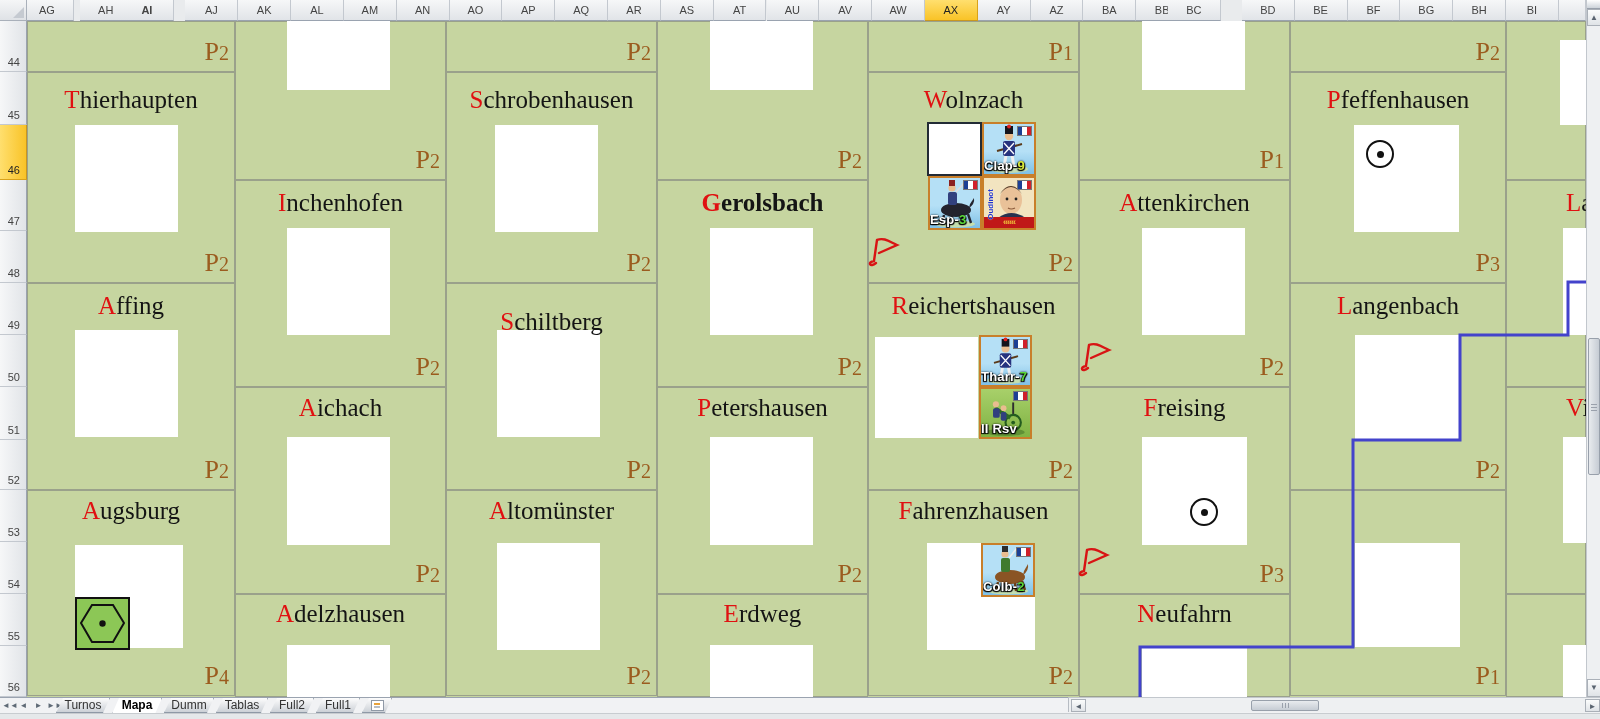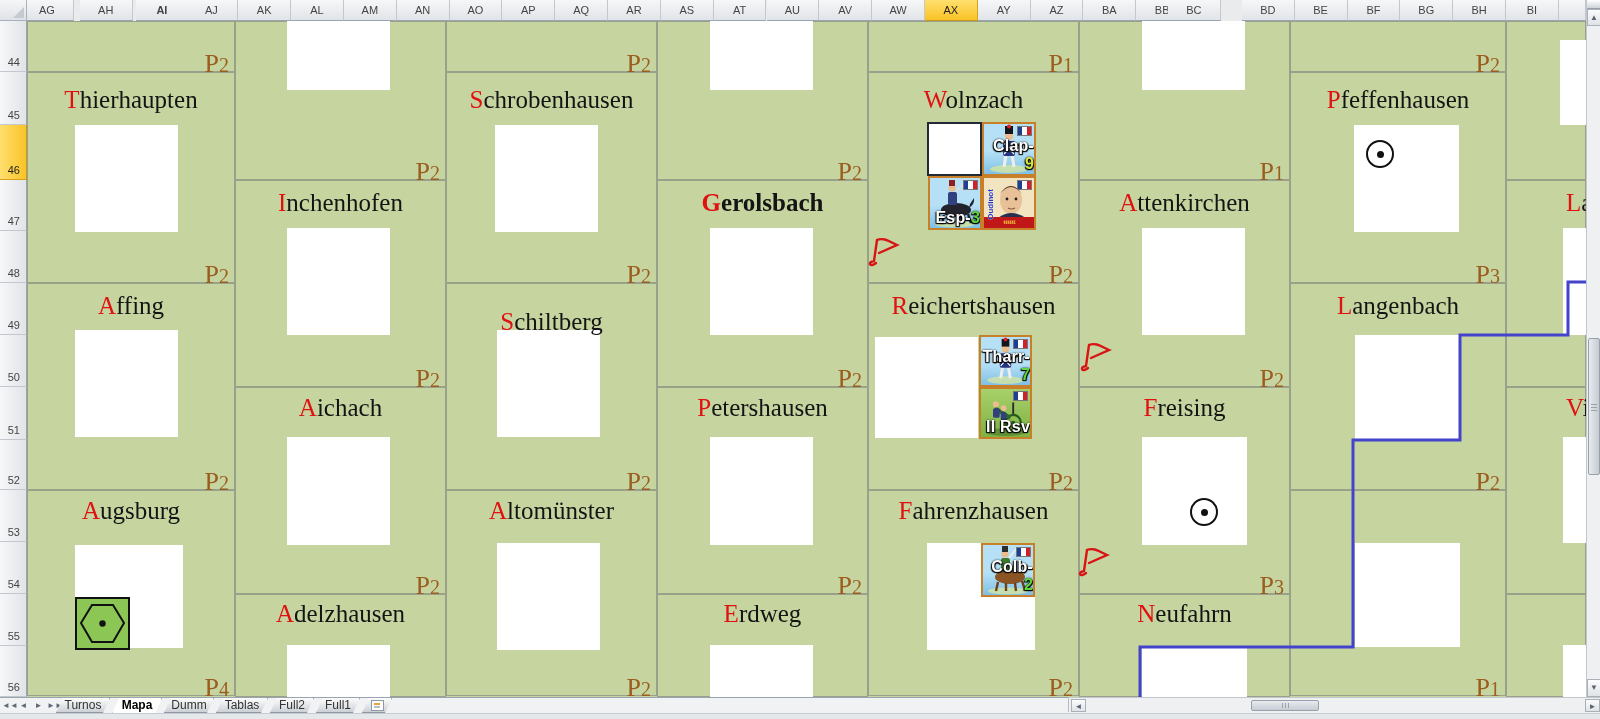--- a/index.html
+++ b/index.html
@@ -27,40 +27,40 @@
 
   
   #map { position:absolute; left:0; top:0; width:1586px; height:697px; z-index:1; }
   #map-bg { position:absolute; left:27px; top:21px; width:1559px; height:676px; background:#c6d5a0; }
   .region { position:absolute; border:1px solid #9aa18b; }
   .town-name { position:absolute; font-family:"Liberation Serif", serif; font-size:25px;
                color:#141414; white-space:nowrap; transform:translateX(-50%); z-index:12; }
   .town-name.cut { transform:none; }
   .town-name .ini { color:#e01111; }
   .p-label { position:absolute; font-family:"Liberation Serif", serif; color:#9b5c1f;
-             font-size:26px; line-height:26px; z-index:12; white-space:nowrap;margin-top:12px; }
+             font-size:26px; line-height:26px; z-index:12; white-space:nowrap; }
   .p-label .dig { font-size:20px; }
   .wbox { position:absolute; background:#fff; z-index:4; }
   .sel-cell { position:absolute; background:#fff; border:2px solid #222b35; z-index:16; }
 
   .circle-marker { position:absolute; border:2.5px solid #111; border-radius:50%; z-index:14; }
   .circle-marker i { position:absolute; left:50%; top:50%; width:7px; height:7px; margin:-3.5px;
                      background:#111; border-radius:50%; }
   .hex-marker { position:absolute; background:#8cc756; border:2px solid #111; z-index:14; }
   .flag { position:absolute; width:36px; height:36px; z-index:14; }
 
   
   .counter { position:absolute; border:2px solid #c87f2a; z-index:15; overflow:hidden; }
   .counter.bgblue  { background:linear-gradient(#b5e0f6 55%,#7fc0e6); }
   .counter.bggreen { background:linear-gradient(#a8d06a,#7fb243); }
   .counter.bgcream { background:#f2e4c0; }
   .counter svg.art { position:absolute; left:0; top:0; width:100%; height:100%; }
   .cflag { position:absolute; right:2px; top:2px; width:15px; height:10px; border:1px solid #777;
            background:linear-gradient(90deg,#1c3f94 33%,#fff 33%,#fff 66%,#d0202a 66%); z-index:3; }
-  .clabel { position:absolute; left:0; right:0; bottom:1px; text-align:right; font-size:16px;
+  .clabel { position:absolute; left:0; right:0; bottom:1px; text-align:left; font-size:13px;
             font-weight:bold; color:#fff; z-index:3; letter-spacing:.2px;
             text-shadow:0 0 2px #000, 1px 1px 1px #000, -1px 1px 1px #000; }
   .clabel .num { font-weight:bold; }
   .vlabel { position:absolute; left:-14px; top:22px; font-size:8px; font-weight:bold; color:#2135cc;
             transform:rotate(-90deg); width:40px; text-align:center; z-index:3;
             text-shadow:0 0 1px #fff; }
   .redband { position:absolute; left:0; right:0; bottom:0; height:11px; background:#c01818;
              color:#f0c03a; font-size:9px; font-weight:bold; text-align:center; line-height:11px;
              z-index:2; letter-spacing:-1px; }
 
@@ -331,21 +331,21 @@
         <div class="sel-cell" style="left: 927px; top: 122px; width: 55px; height: 54px;"></div>
       </div>
   </div>
 
   <div id="corner">
       <div class="tri"></div>
     </div>
   <div id="colheads">
       <div class="col-h" style="left: 21px; width: 52.8214px;">AG</div>
       <div class="col-h" style="left: 79.8214px; width: 52.8214px;">AH</div>
-      <div class="col-h" style="left: 136px; width: 52.8214px; font-weight: bold;">AI</div>
+      <div class="col-h" style="left: 121px; width: 52.8214px; font-weight: bold;">AI</div>
       <div class="col-h" style="left: 185.464px; width: 52.8214px;">AJ</div>
       <div class="col-h" style="left: 238.286px; width: 52.8214px;">AK</div>
       <div class="col-h" style="left: 291.107px; width: 52.8214px;">AL</div>
       <div class="col-h" style="left: 343.929px; width: 52.8214px;">AM</div>
       <div class="col-h" style="left: 396.75px; width: 52.8214px;">AN</div>
       <div class="col-h" style="left: 449.571px; width: 52.8214px;">AO</div>
       <div class="col-h" style="left: 502.393px; width: 52.8214px;">AP</div>
       <div class="col-h" style="left: 555.214px; width: 52.8214px;">AQ</div>
       <div class="col-h" style="left: 608.036px; width: 52.8214px;">AR</div>
       <div class="col-h" style="left: 660.857px; width: 52.8214px;">AS</div>

